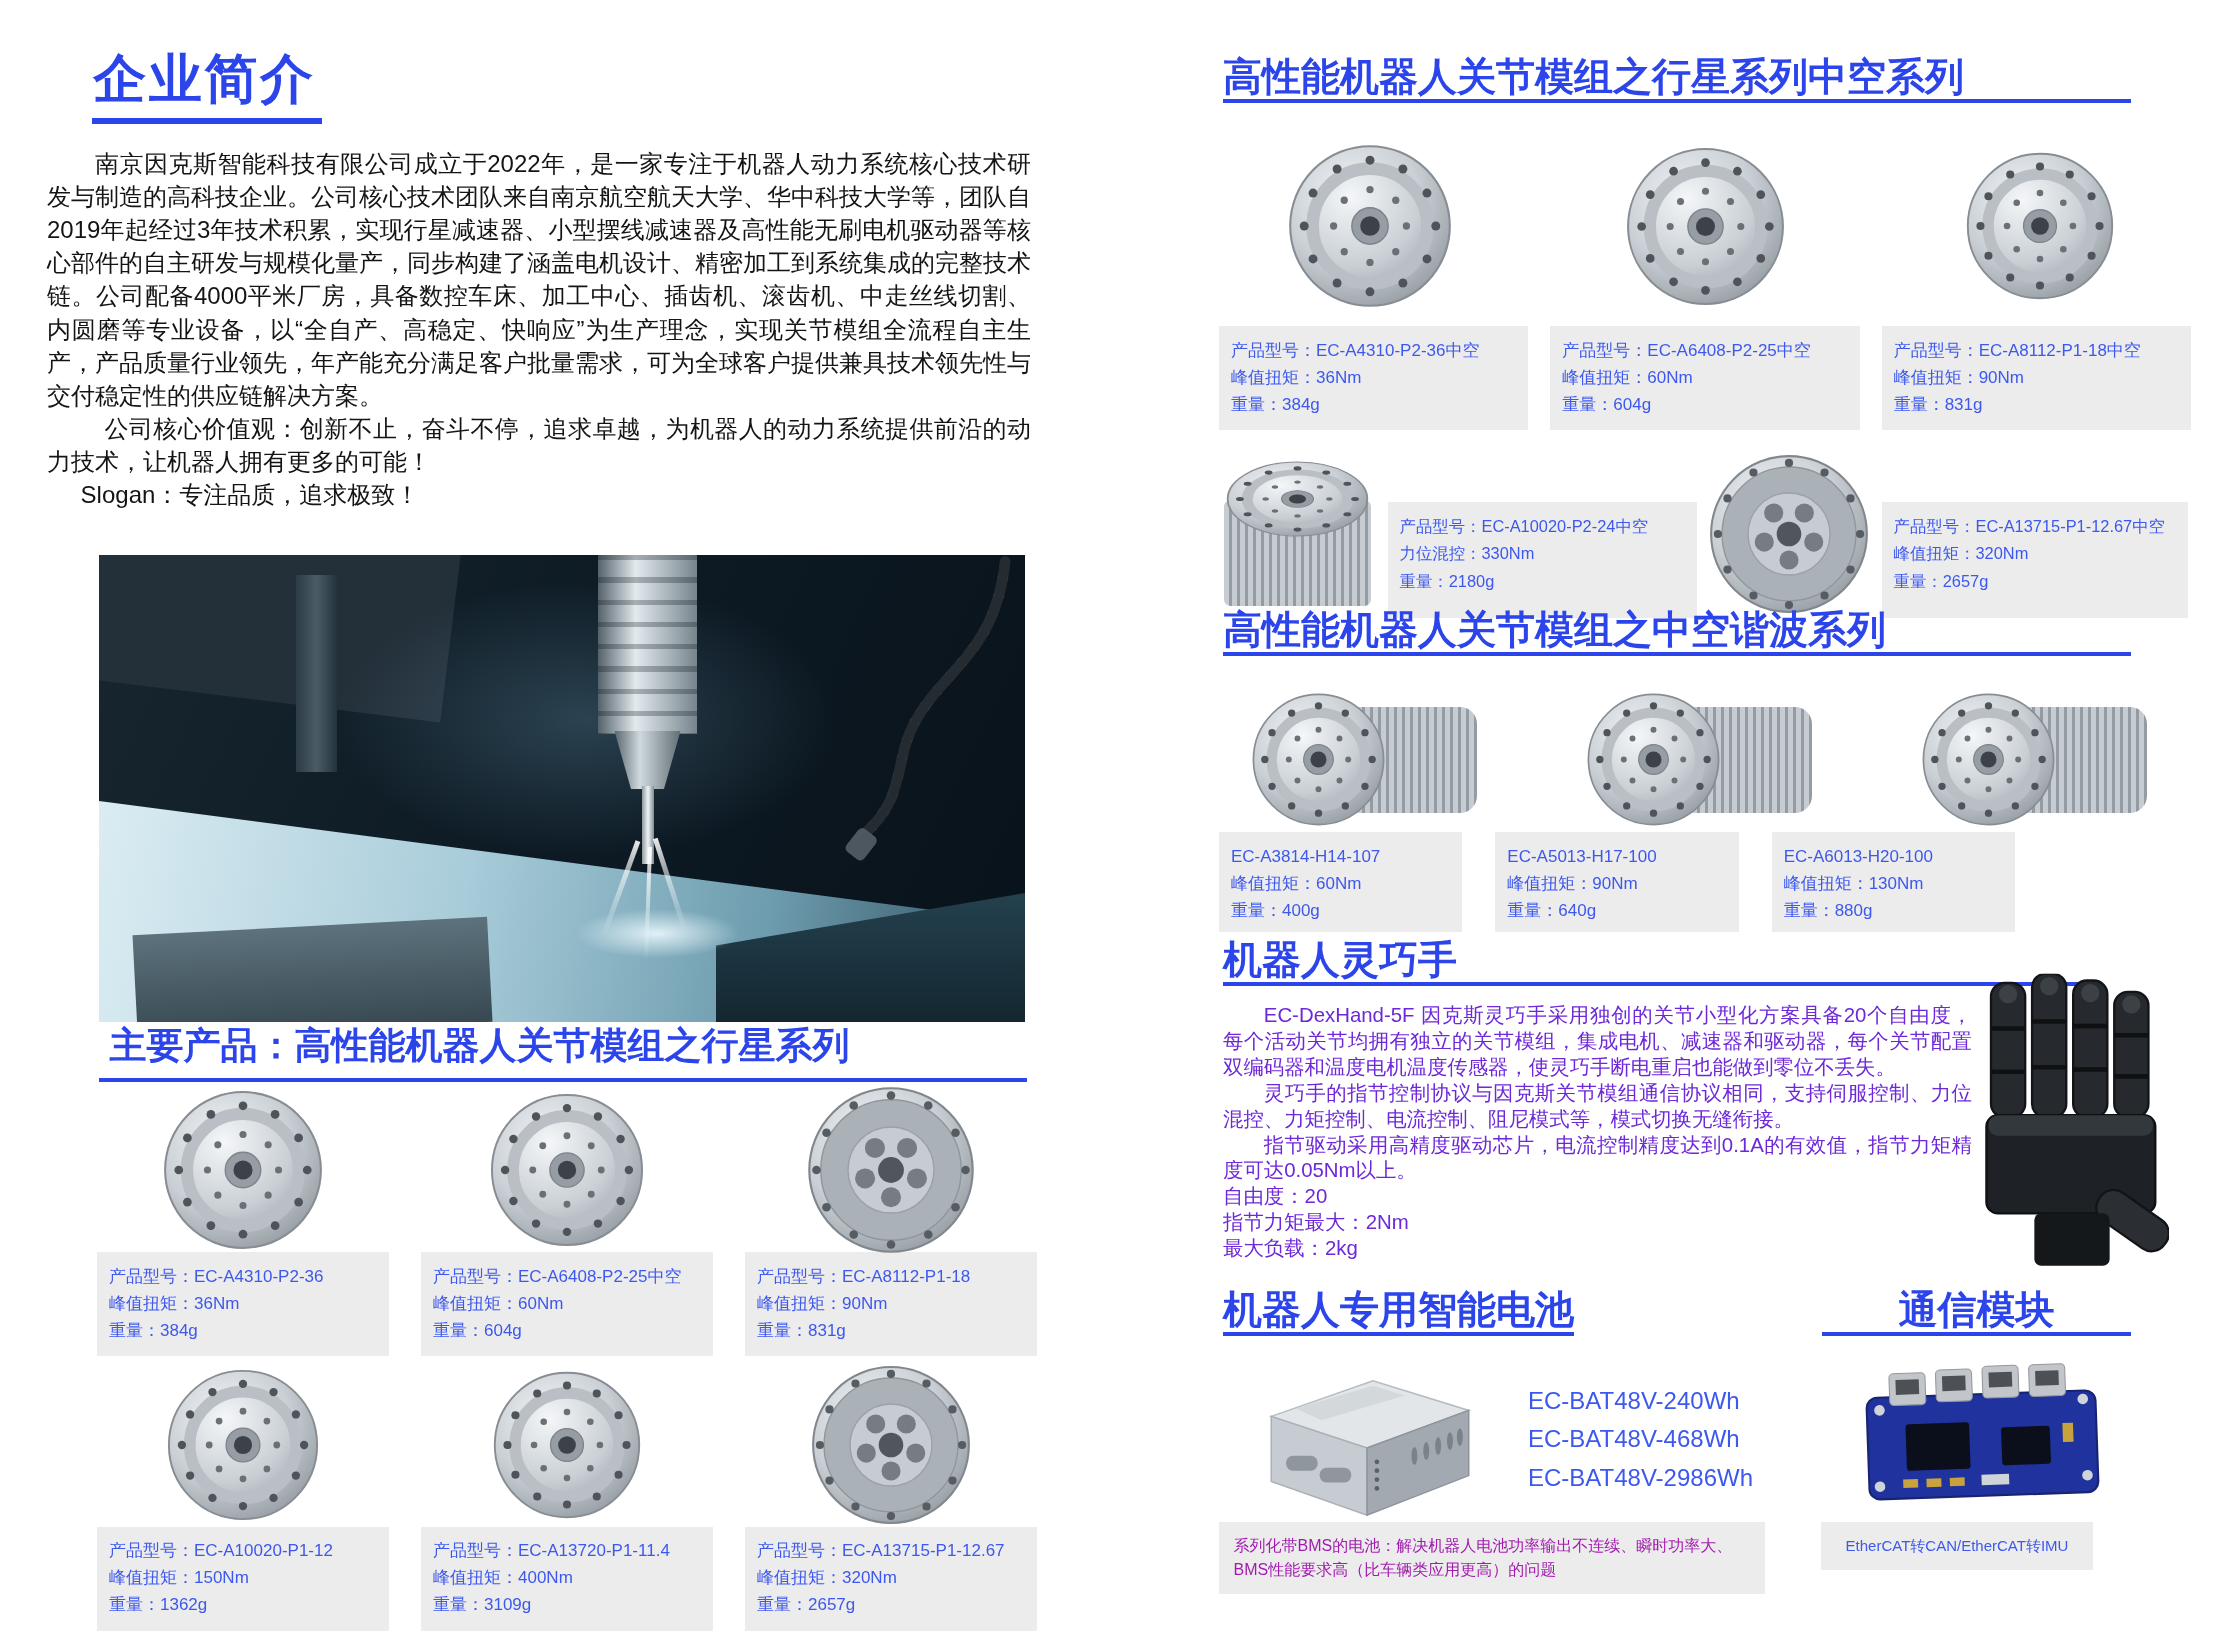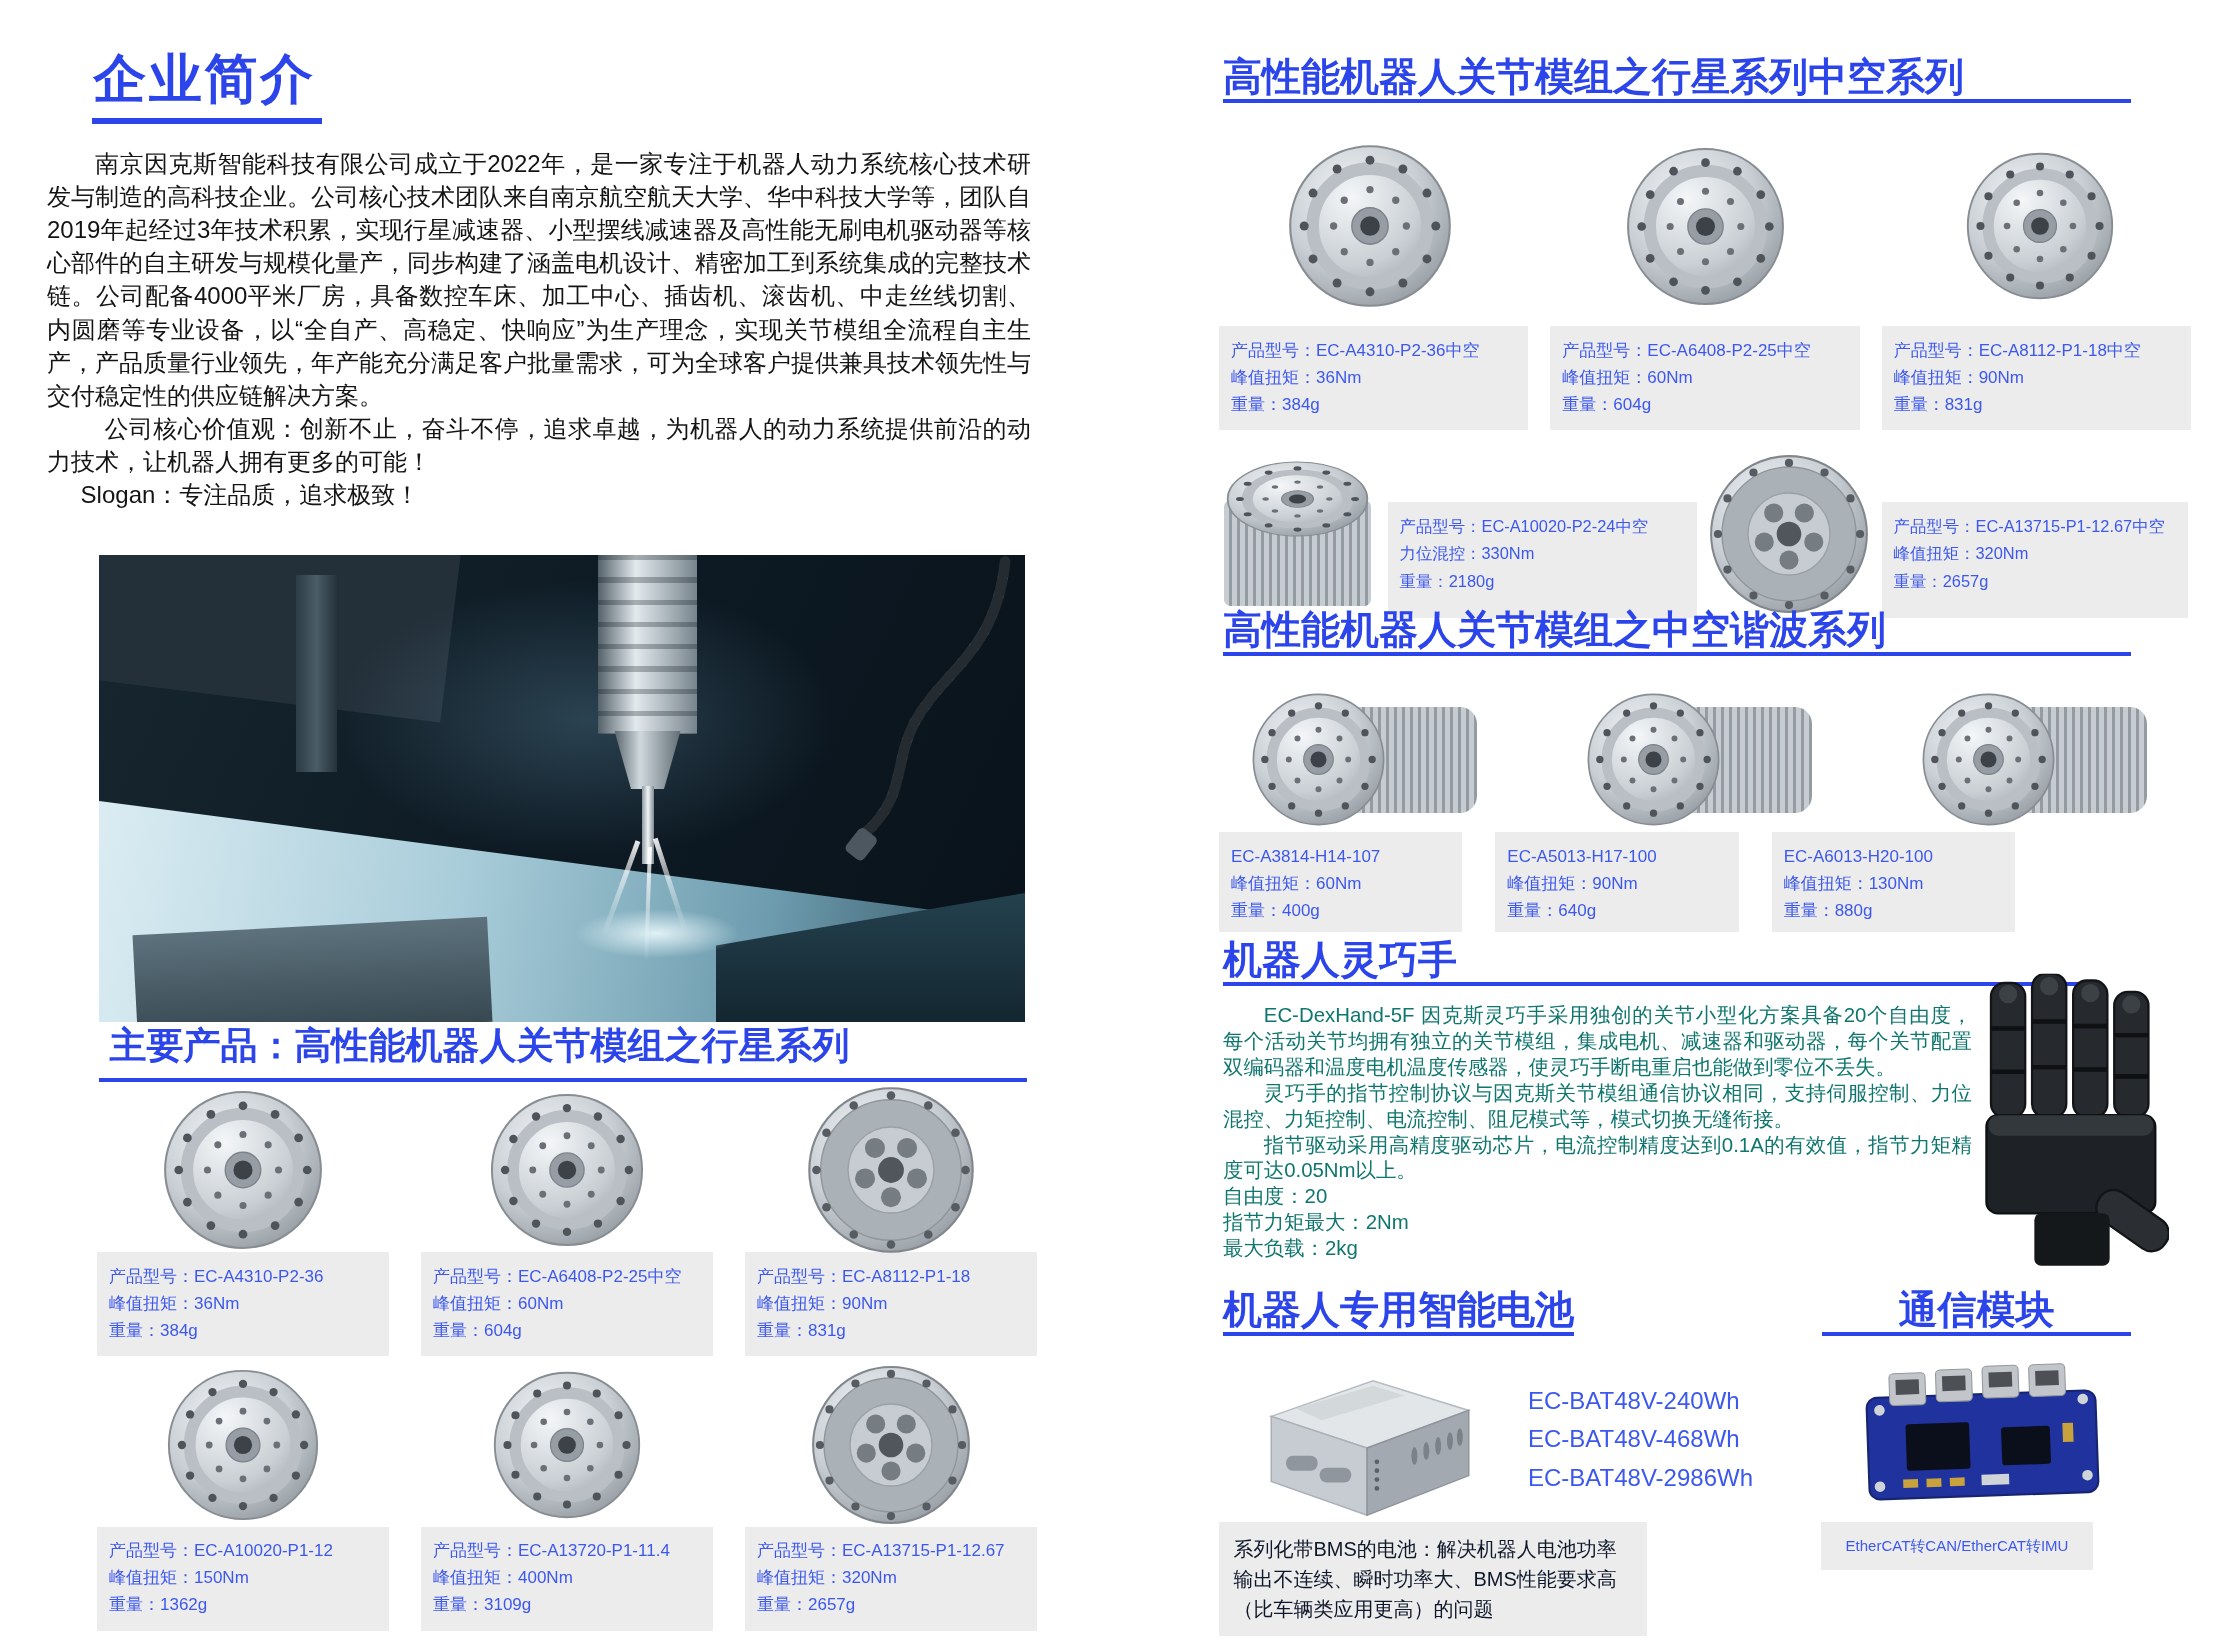--- a/index.html
+++ b/index.html
@@ -40,28 +40,28 @@
   .r2{left:0;top:452px;width:972px;height:166px;display:flex;align-items:flex-end;gap:10.5px;position:absolute}
   .r2 .spec{height:116px;font-size:16.4px;line-height:1.7;flex:0 0 auto}
   .w470{width:309px}.w465{width:306px}
   .r3-imgs{left:0;top:689px;width:972px;height:141px;display:grid;
     grid-template-columns:repeat(3,1fr);column-gap:33px;position:absolute;place-items:center}
   .r3-specs{left:0;top:832px;width:796px;display:grid;
     grid-template-columns:repeat(3,1fr);column-gap:33px;position:absolute}
   .r3-specs .spec{height:100px}
   .dex-h{left:4px;top:938px;width:874px;position:absolute}
   .dex-text{left:4px;top:1003px;width:749px;font-size:20.4px;line-height:1.27;
-    color:#0f766e;text-align:justify;position:absolute}
+    color:#6d28d9;text-align:justify;position:absolute}
   .dex-text p{margin:0}
   .hand-img{left:756px;top:961px;width:194px;height:322px;position:absolute}
   .bat-h{left:4px;top:1288px;position:absolute}
   .bat-img{left:9.2px;top:1365px;width:284px;height:158px;position:absolute}
   .bat-models{left:309px;top:1382px;font-size:24px;line-height:1.6;color:#3d58ee;position:absolute}
-  .bat-note{left:0;top:1522px;width:428px;box-sizing:border-box;background:#ececec;
-    color:#0f172a;font-size:20px;line-height:1.5;padding:12px 14.5px;position:absolute}
+  .bat-note{left:0;top:1522px;width:546px;box-sizing:border-box;background:#ececec;
+    color:#a21caf;font-size:16px;line-height:1.5;padding:12px 14.5px;position:absolute}
   .comm-h{left:603px;top:1288px;width:309px;text-align:center;position:absolute}
   .pcb-img{left:608px;top:1358px;width:311px;height:159px;position:absolute}
   .comm-note{left:602px;top:1522px;width:272px;box-sizing:border-box;background:#ececec;
     color:#3d58ee;font-size:15px;padding:14.5px 5.3px;text-align:center;position:absolute}
   
   .ribs{background:repeating-linear-gradient(90deg,#c6ccd1 0 5.3px,#949ca3 5.3px 8px);}
   .hcyl{width:289px;height:139px;position:relative}
   .hcyl .pi-body{position:absolute;left:99px;top:17px;width:152px;height:106px;
     border-radius:8px 17px 17px 8px}
   .hcyl .pi-face{position:absolute;left:24px;top:1.3px}

